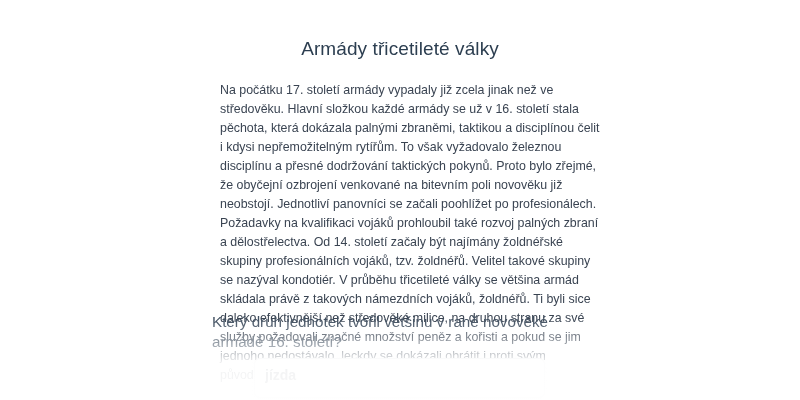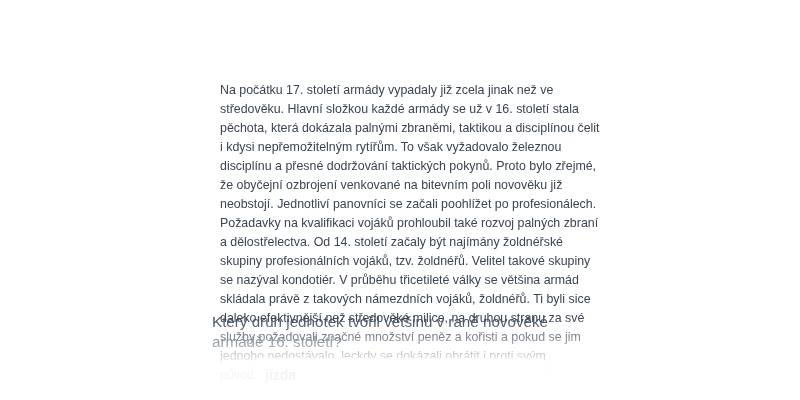--- a/index.html
+++ b/index.html
@@ -92,20 +92,21 @@
       rgba(255,255,255,0.45) 30%,
       rgba(255,255,255,0.93) 55%,
       rgba(255,255,255,0.97) 100%);
     pointer-events: none;
   }
 </style>
 </head>
 <body>
 
 <div class="page">
+  <h1 class="title">Armády třicetileté války</h1>
 
   <p class="article">Na počátku 17. století armády vypadaly již zcela jinak než ve středověku. Hlavní složkou každé armády se už v 16. století stala pěchota, která dokázala palnými zbraněmi, taktikou a disciplínou čelit i kdysi nepřemožitelným rytířům. To však vyžadovalo železnou disciplínu a přesné dodržování taktických pokynů. Proto bylo zřejmé, že obyčejní ozbrojení venkované na bitevním poli novověku již neobstojí. Jednotliví panovníci se začali poohlížet po profesionálech. Požadavky na kvalifikaci vojáků prohloubil také rozvoj palných zbraní a dělostřelectva. Od 14. století začaly být najímány žoldnéřské skupiny profesionálních vojáků, tzv. žoldnéřů. Velitel takové skupiny se nazýval kondotiér. V průběhu třicetileté války se většina armád skládala právě z takových námezdních vojáků, žoldnéřů. Ti byli sice daleko efektivnější než středověké milice, na druhou stranu za své služby požadovali značné množství peněz a kořisti a pokud se jim jednoho nedostávalo, leckdy se dokázali obrátit i proti svým původním objednavatelům.</p>
 
   <h2 class="question">Který druh jednotek tvořil většinu v raně novověké armádě 16. století?</h2>
 
   <div class="answer-box">
     <input class="answer-input" type="text" value="jízda" style="">
   </div>
 
   <div class="fade"></div>

